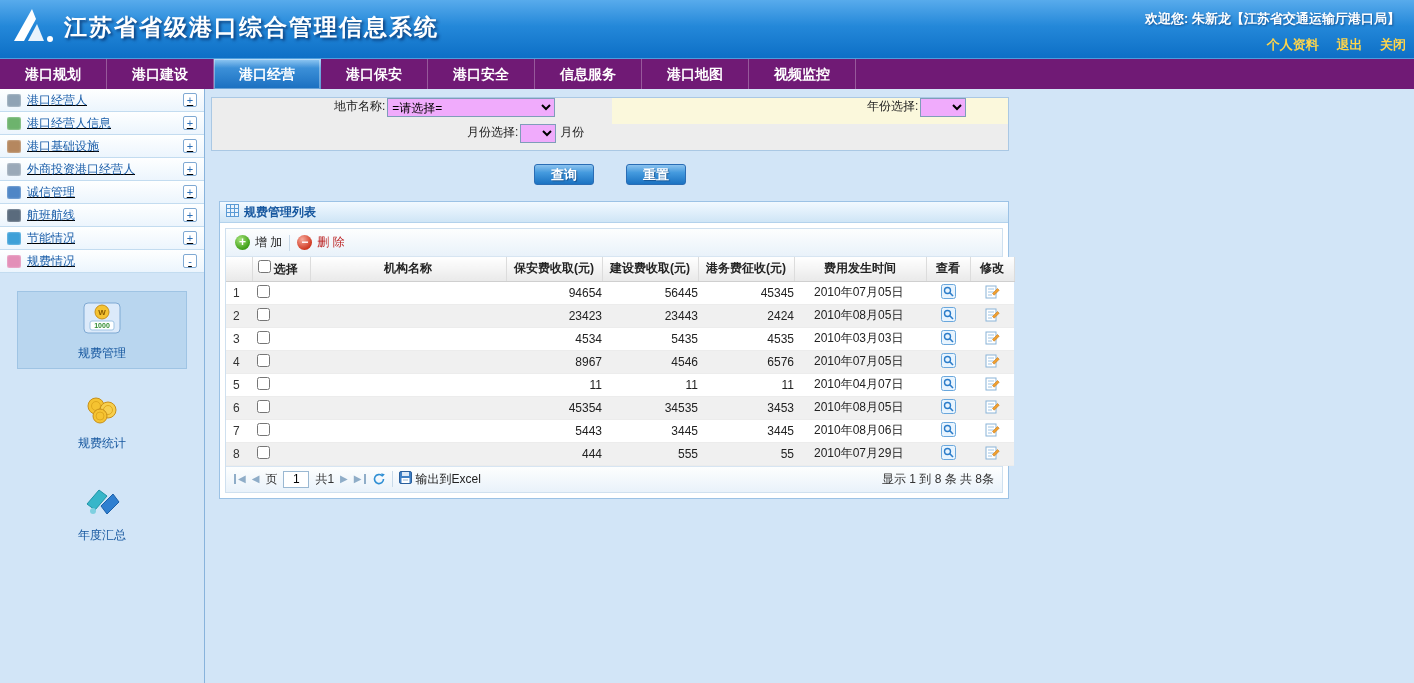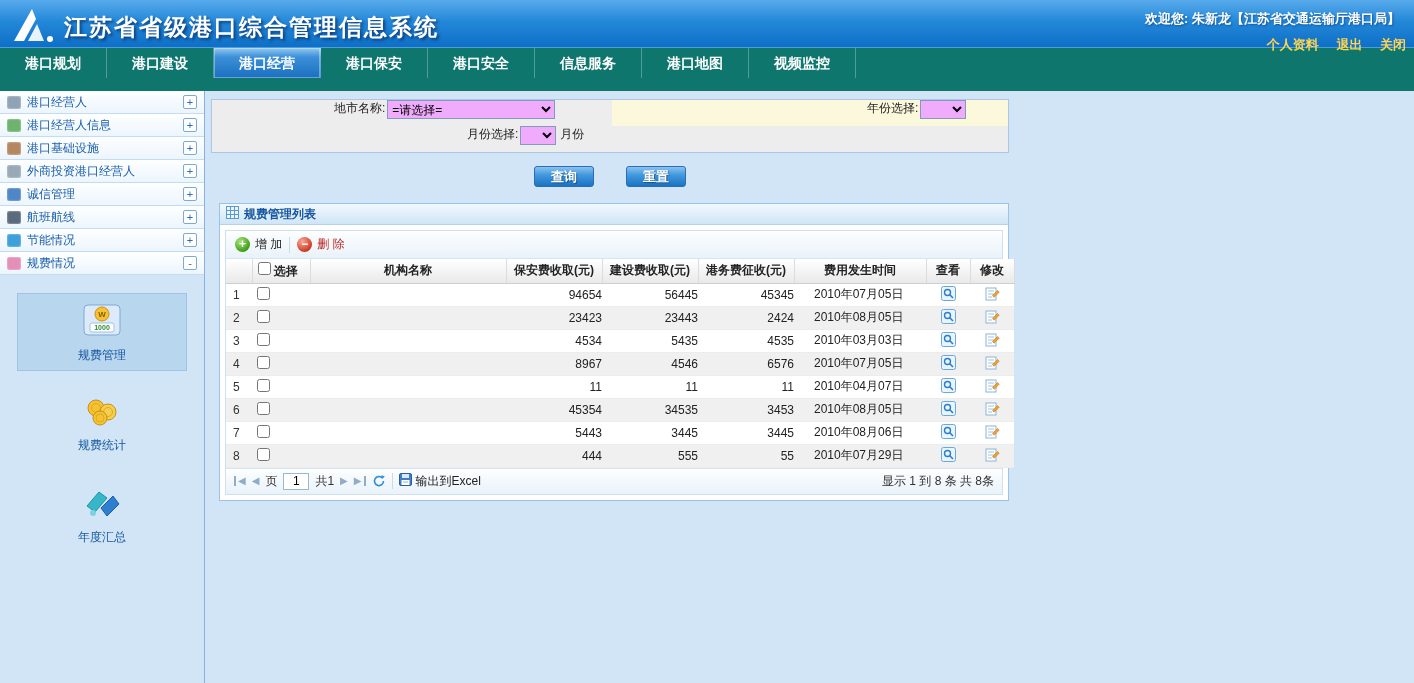--- a/index.html
+++ b/index.html
@@ -1,45 +1,45 @@
 <!DOCTYPE html>
 <html><head>
 <meta charset="utf-8">
 <style>
   * { margin:0; padding:0; box-sizing:border-box; }
   html,body { background:#b9d4ec; }
   body { font-family:"Liberation Sans","DejaVu Sans",sans-serif; }
   .page { width:1414px; height:683px; overflow:hidden; background:#d2e5f7; position:relative; }
 
   
-  .topbar { height:47px; position:relative;
+  .topbar { height:58px; position:relative;
     background:linear-gradient(180deg,#58abec 0%,#2488d9 45%,#0d6fc6 100%); }
   .logo { position:absolute; left:10px; top:7px; }
   .app-title { position:absolute; left:64px; top:12px; font-size:23px; font-weight:bold;
     color:#fff; letter-spacing:2px; text-shadow:2px 2px 3px rgba(8,48,105,.85); }
   .welcome { position:absolute; right:14px; top:10px; color:#fff; font-weight:bold;
     font-size:13px; text-shadow:1px 1px 2px rgba(8,48,105,.6); }
   .header-links { position:absolute; right:8px; top:36px; font-size:13px; font-weight:bold; }
   .header-links span { color:#ffd54a; margin-left:14px; cursor:pointer; }
 
   
-  .navbar { height:44px; background:#0f766e; display:flex; border-top:1px solid #4d9ede; }
+  .navbar { height:31px; background:#701a75; display:flex; border-top:1px solid #4d9ede; }
   .nav-tab { width:107px; height:30px; line-height:30px; text-align:center; color:#fff;
     font-size:14px; font-weight:bold; border-right:1px solid rgba(255,255,255,.28); cursor:pointer; }
   .nav-tab.active { background:linear-gradient(180deg,#93c9f3 0%,#3c90d8 30%,#1a6fc0 100%);
     box-shadow:inset 0 0 0 1px rgba(255,255,255,.35); }
 
   
   .content { display:flex; height:597px; }
   .sidebar { width:205px; border-right:1px solid #88b3dc; background:#d2e5f7; }
   .main { flex:1; padding:8px 0 0 6px; }
 
   
   .side-item { height:23px; display:flex; align-items:center; padding:4px 7px;
-    background:linear-gradient(180deg,#feffff,#ecf5fd); border-bottom:1px solid #c3dcf0; cursor:pointer; }
+    background:linear-gradient(180deg,#feffff,#ecf5fd); border-bottom:1px solid #c3dcf0; cursor:pointer;text-decoration:underline; }
   .side-item .ico { width:14px; height:13px; border-radius:2px; margin-right:6px; flex:none;
     box-shadow:inset 0 0 2px rgba(255,255,255,.7); }
   #side-items .side-item:nth-child(1) .ico { background:#8fa3b5; }
   #side-items .side-item:nth-child(2) .ico { background:#6db36d; }
   #side-items .side-item:nth-child(3) .ico { background:#b5875f; }
   #side-items .side-item:nth-child(4) .ico { background:#9aa9b8; }
   #side-items .side-item:nth-child(5) .ico { background:#4f86c6; }
   #side-items .side-item:nth-child(6) .ico { background:#5a6b7d; }
   #side-items .side-item:nth-child(7) .ico { background:#3da0d8; }
   #side-items .side-item:nth-child(8) .ico { background:#e38fb8; }

